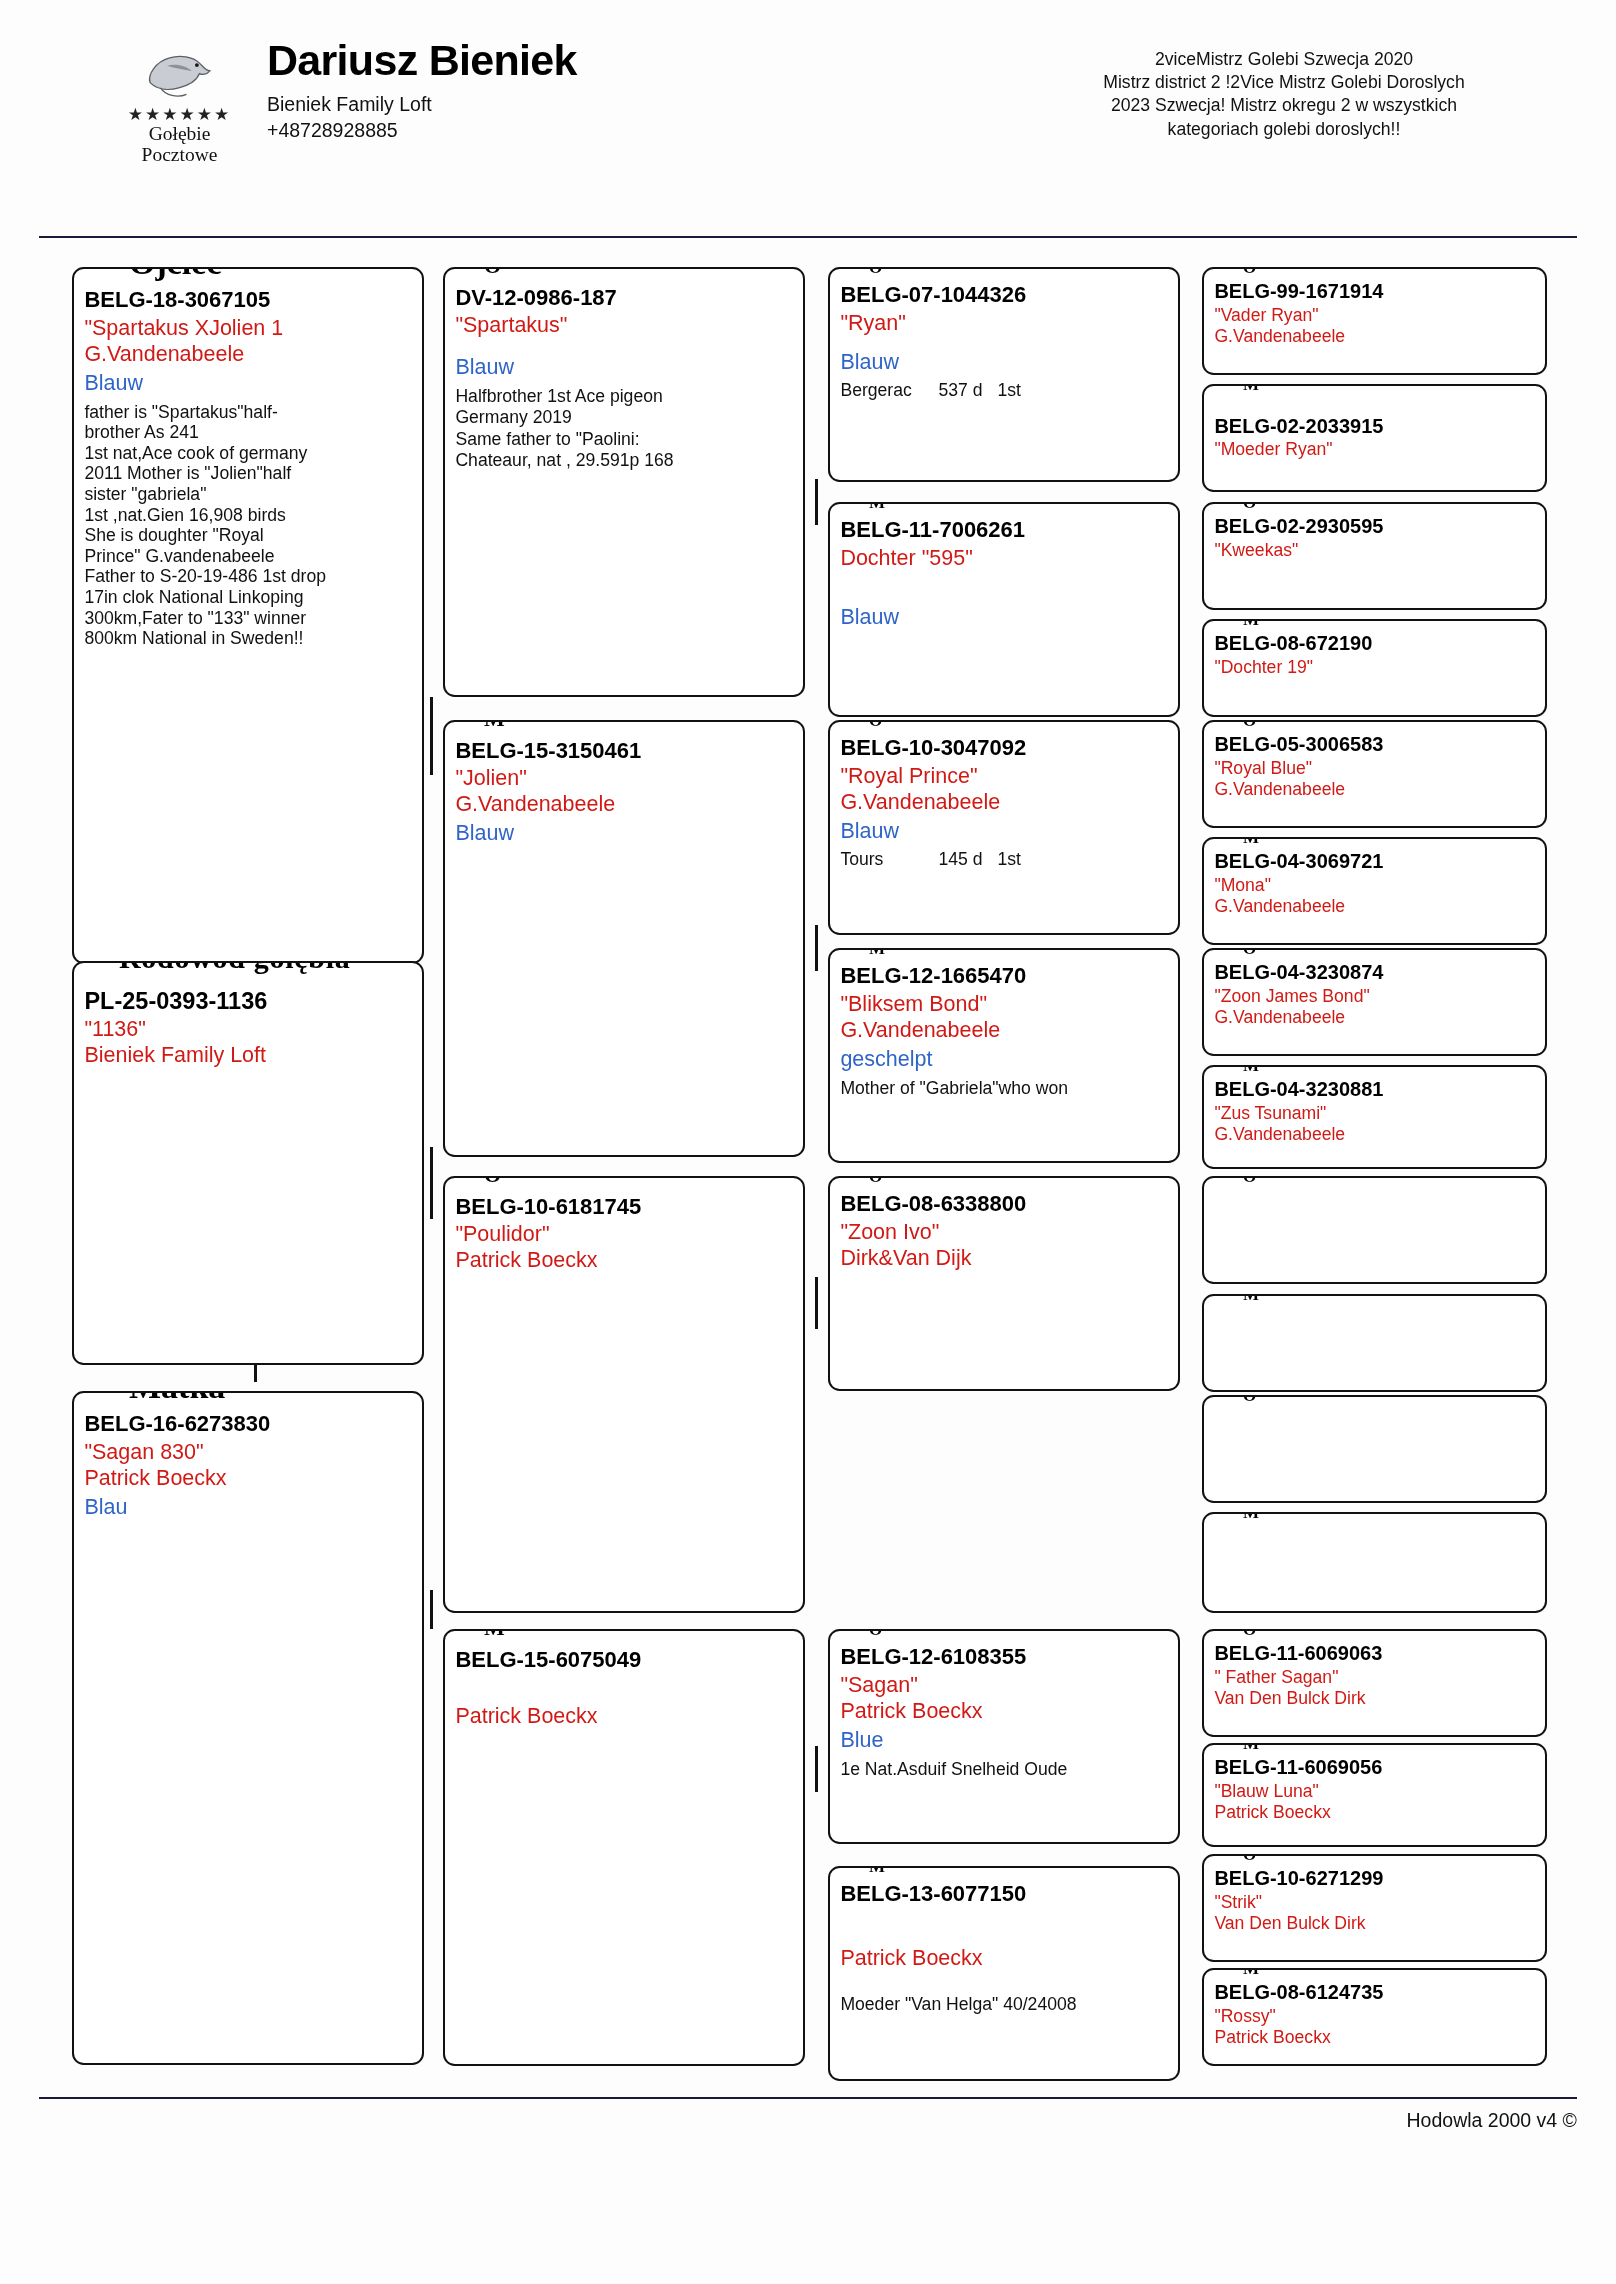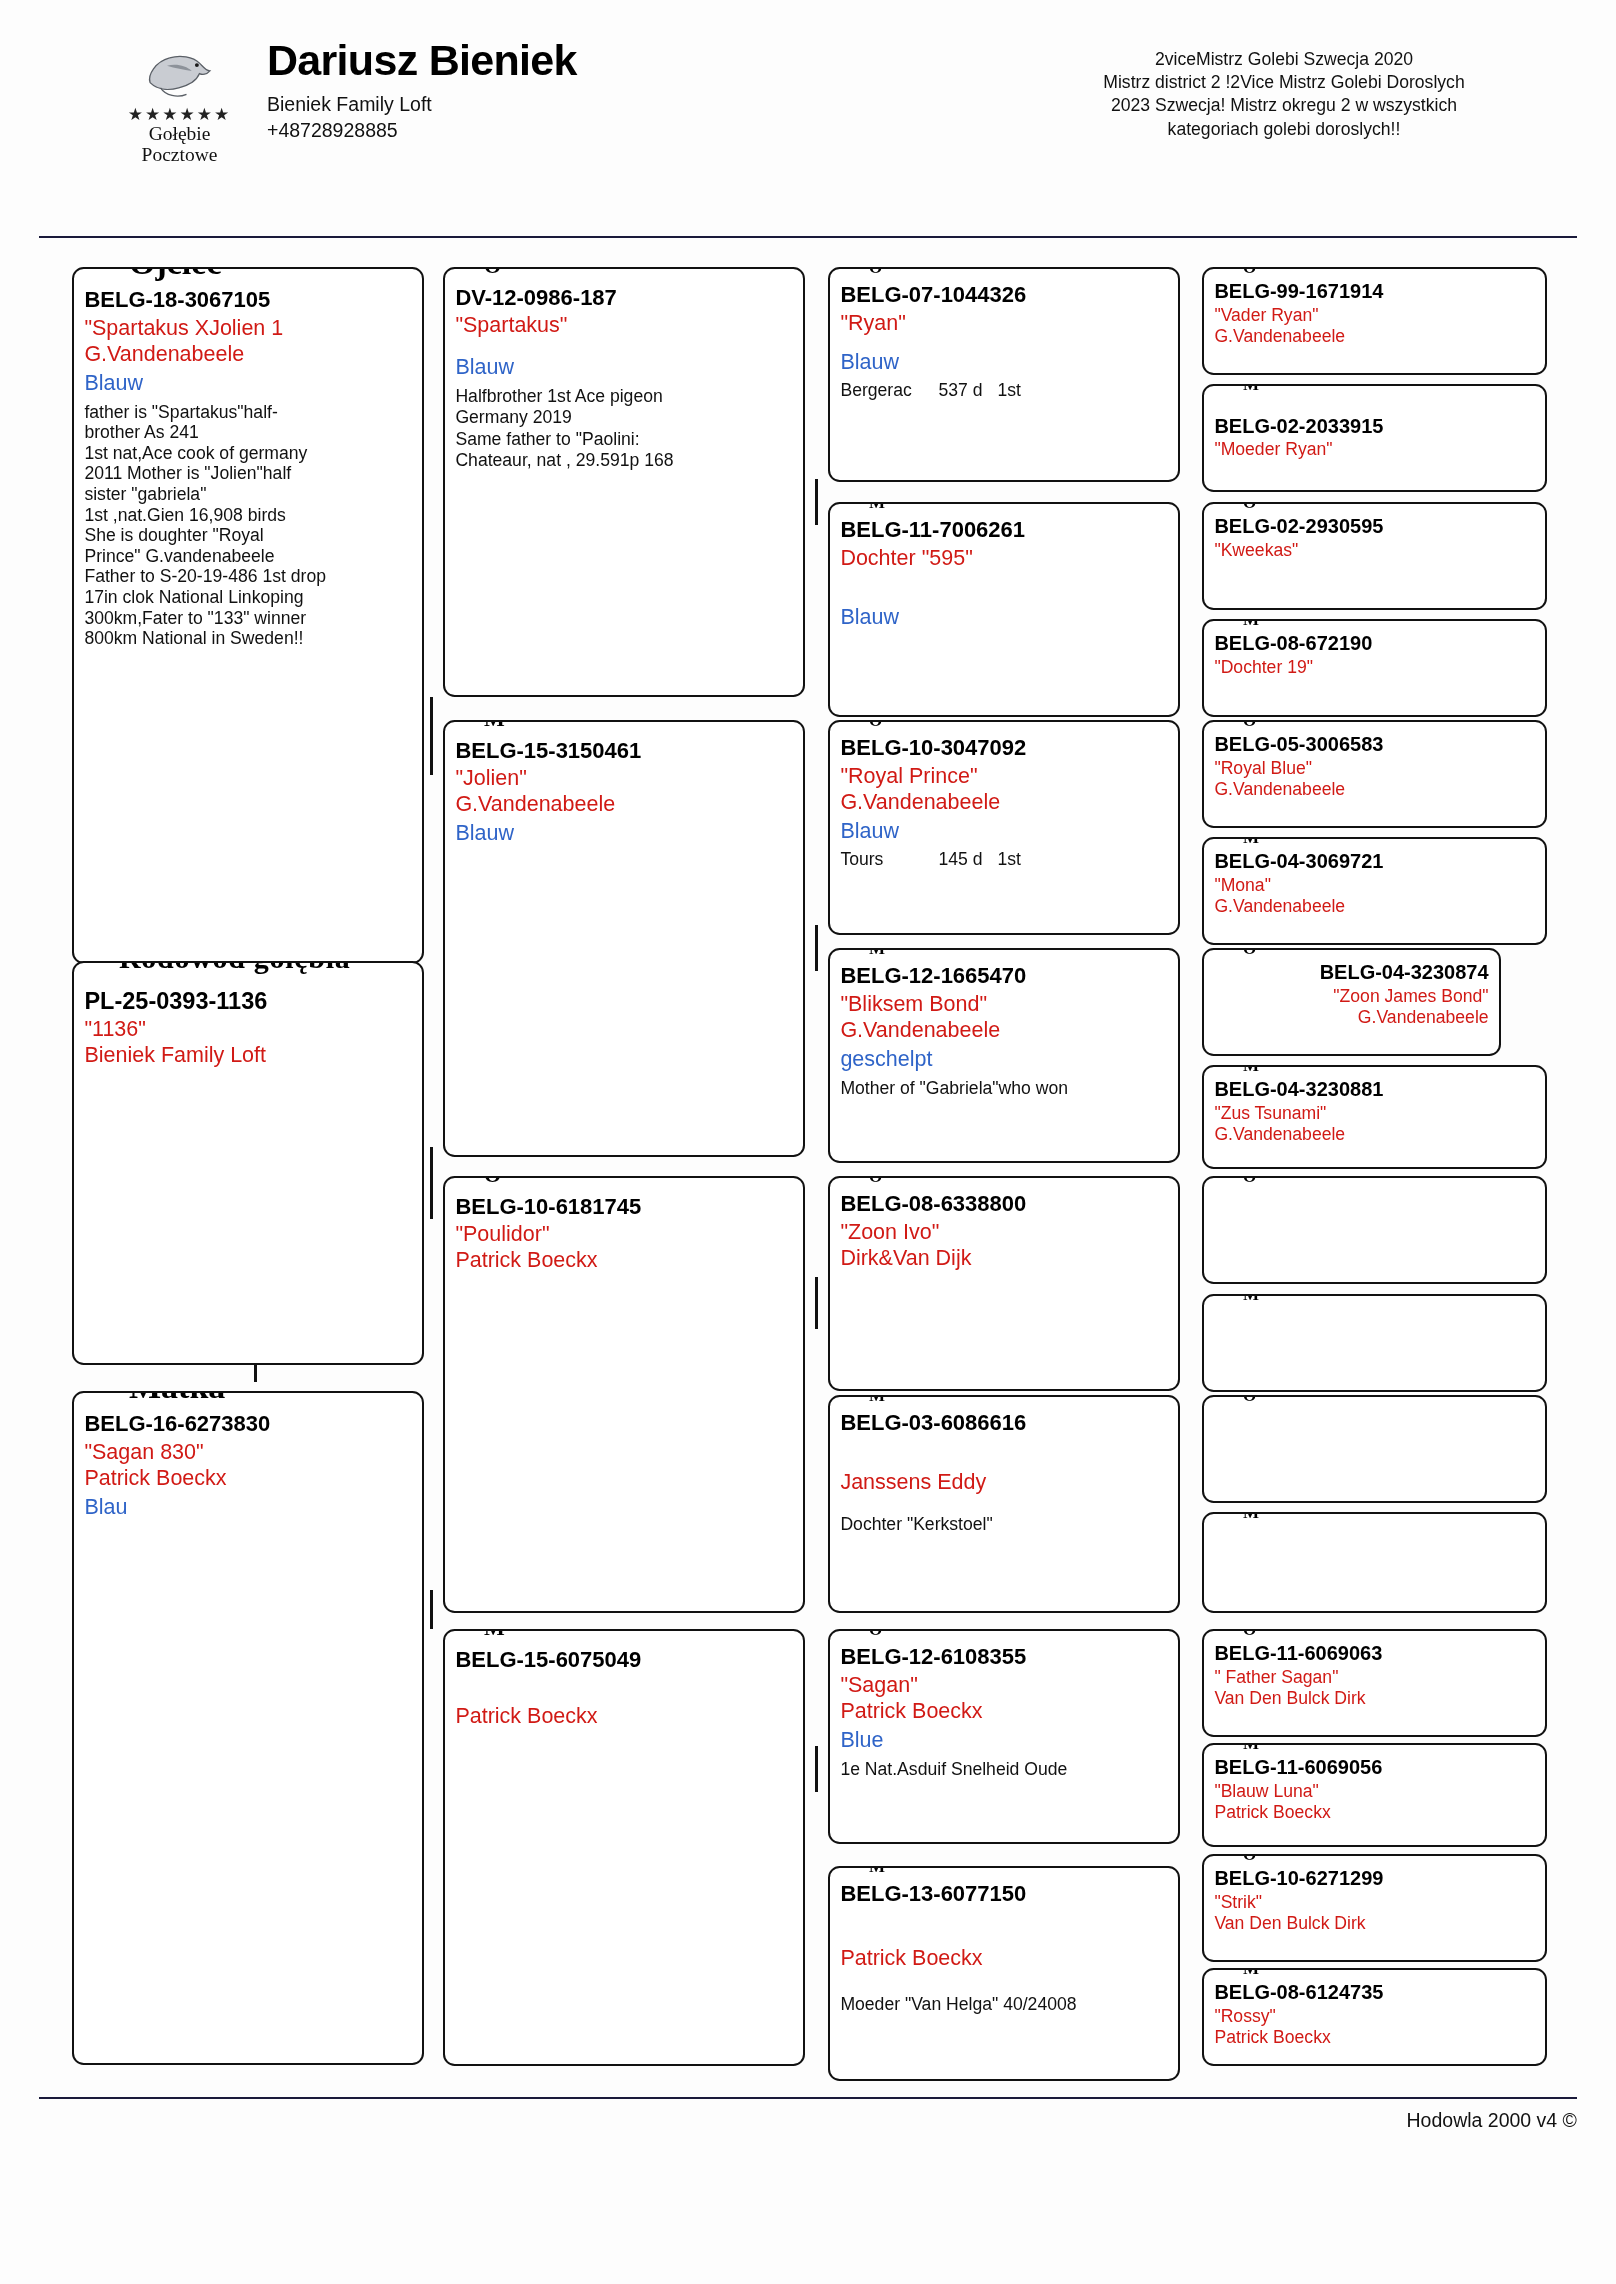--- a/index.html
+++ b/index.html
@@ -357,28 +357,20 @@
     </div>
   </div>
 
   <div class="box" style="left:828px; top:1176px; width:352px; height:215px;">
     <div class="tag sm">O</div>
     <div class="ring" style="margin-top:6.5px;">BELG-08-6338800</div>
     <div class="nm">"Zoon Ivo"</div>
     <div class="breeder">Dirk&amp;Van Dijk</div>
   </div>
 
-  <div class="box" style="left:828px; top:1395px; width:352px; height:218px;">
-    <div class="tag sm">M</div>
-    <div class="ring" style="margin-top:6.5px;">BELG-03-6086616</div>
-    <div class="breeder" style="margin-top:33px;">Janssens Eddy</div>
-    <div class="notes" style="margin-top:18px;">
-      <div>Dochter "Kerkstoel"</div>
-    </div>
-  </div>
 
   <div class="box" style="left:828px; top:1629px; width:352px; height:215px;">
     <div class="tag sm">O</div>
     <div class="ring" style="margin-top:6.5px;">BELG-12-6108355</div>
     <div class="nm">"Sagan"</div>
     <div class="breeder">Patrick Boeckx</div>
     <div class="color">Blue</div>
     <div class="notes">
       <div>1e Nat.Asduif Snelheid Oude</div>
     </div>
@@ -428,21 +420,21 @@
     <div class="breeder sm">G.Vandenabeele</div>
   </div>
 
   <div class="box" style="left:1202px; top:837px; width:345px; height:108px;">
     <div class="tag sm">M</div>
     <div class="ring sm" style="margin-top:3.9px;">BELG-04-3069721</div>
     <div class="nm sm">"Mona"</div>
     <div class="breeder sm">G.Vandenabeele</div>
   </div>
 
-  <div class="box" style="left:1202px; top:948px; width:299px; height:108px;text-align:right;">
+  <div class="box" style="left:1202px; top:948px; width:345px; height:108px;">
     <div class="tag sm">O</div>
     <div class="ring sm" style="margin-top:3.9px;">BELG-04-3230874</div>
     <div class="nm sm">"Zoon James Bond"</div>
     <div class="breeder sm">G.Vandenabeele</div>
   </div>
 
   <div class="box" style="left:1202px; top:1065px; width:345px; height:104px;">
     <div class="tag sm">M</div>
     <div class="ring sm" style="margin-top:3.9px;">BELG-04-3230881</div>
     <div class="nm sm">"Zus Tsunami"</div>

